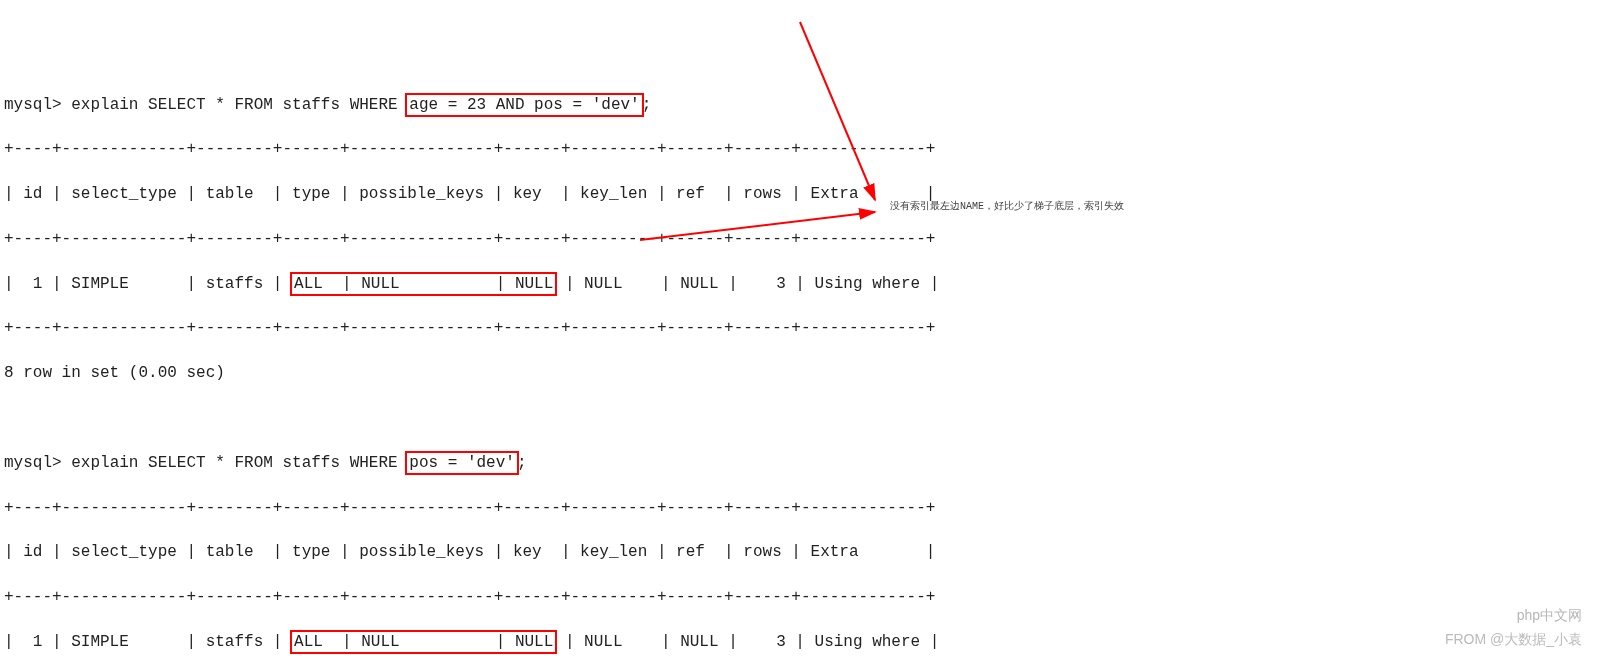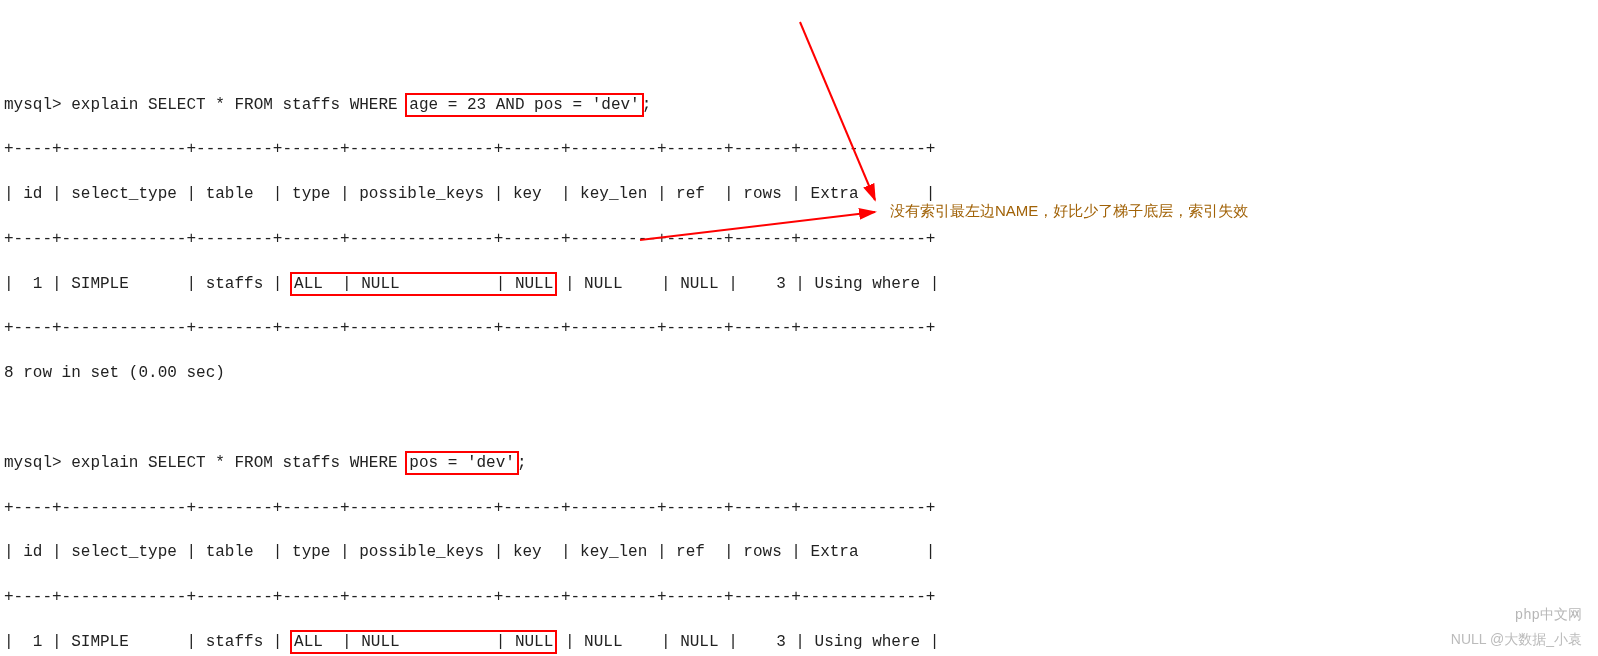--- a/index.html
+++ b/index.html
@@ -19,35 +19,35 @@
   }
   .line { white-space: pre; }
   .boxed-red {
     border: 2.5px solid #ff0000;
     display: inline;
     padding: 1px 2px;
     margin: -3px -2px;
   }
   .annotation {
     position: absolute;
-    color: #a16207;
-    font-family: Liberation Sans, sans-serif;
-    font-size: 15px;
+    color: #404040;
+    font-family: Liberation Mono, monospace;
+    font-size: 10px;
     white-space: nowrap;
   }
   .arrow-svg {
     position: absolute;
     pointer-events: none;
   }
   .watermark1 {
     position: absolute;
     right: 16px;
     bottom: 30px;
     color: #aaa;
-    font-family: Liberation Mono, monospace;
+    font-family: Liberation Sans, sans-serif;
     font-size: 14px;
     opacity: 0.85;
   }
   .watermark2 {
     position: absolute;
     right: 16px;
     bottom: 6px;
     color: #bbb;
     font-family: sans-serif;
     font-size: 14px;
@@ -88,16 +88,16 @@
       <path d="M0,0 L0,6 L9,3 z" fill="#ff0000"></path>
     </marker>
   </defs>
   <line x1="800" y1="22" x2="875" y2="200" stroke="#ff0000" stroke-width="2" marker-end="url(#ah)"></line>
   <line x1="640" y1="240" x2="875" y2="212" stroke="#ff0000" stroke-width="2" marker-end="url(#ah)"></line>
 </svg>
 
 <div class="annotation" style="left:890px; top:200px;">没有索引最左边NAME，好比少了梯子底层，索引失效</div>
 
 <div class="watermark1">php中文网</div>
-<div class="watermark2">NULL @大数据_小袁</div>
+<div class="watermark2">FROM @大数据_小袁</div>
 
 
 
 
 </body></html>

